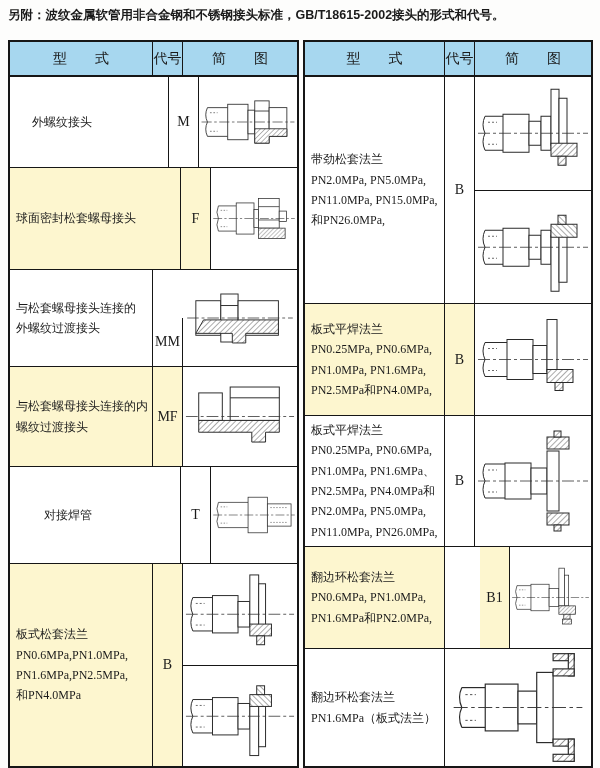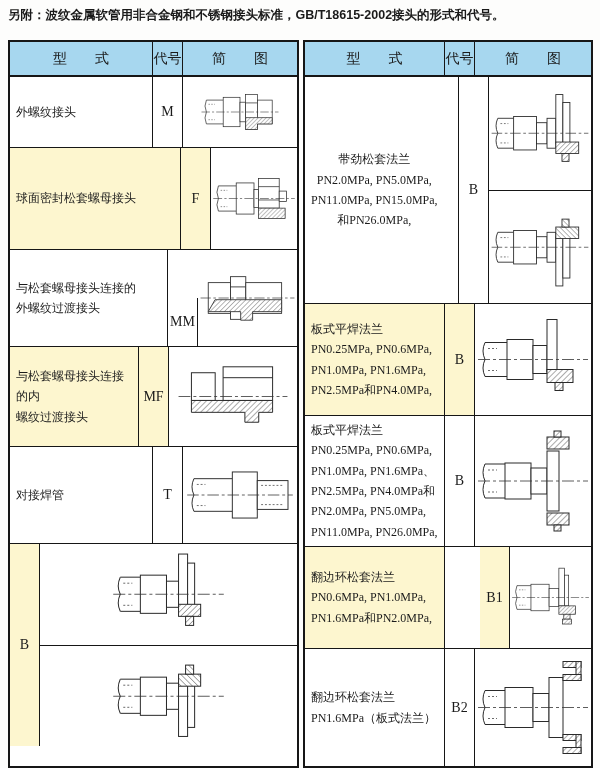--- a/index.html
+++ b/index.html
@@ -32,21 +32,21 @@
 
 <div class="page">
   <div class="title">另附：波纹金属软管用非合金钢和不锈钢接头标准，GB/T18615-2002接头的形式和代号。</div>
   <div class="tables">
     <section class="ftable" id="t-left">
         <div class="row header" style="height: 35px;">
           <div class="cell" style="width: 143px;">型　　式</div>
           <div class="cell" style="width: 30px;">代号</div>
           <div class="cell" style="flex: 1 1 0%;">简　　图</div>
         </div>
-        <div class="row" style="height: 71px;">
+        <div class="row" style="height: 91px; padding-left: 16px;">
           <div class="cell type" style="width: 143px;">外螺纹接头</div>
           <div class="cell code" style="width: 30px;">M</div>
           <div class="cell diag">
             <div class="sub">
               <svg viewBox="0 0 116 100" preserveAspectRatio="xMidYMid meet">
                 <defs>
                   <pattern id="hp0" width="4" height="4" patternUnits="userSpaceOnUse" patternTransform="rotate(45)">
                     <rect width="4" height="4" fill="#fff"></rect>
                     <line x1="0" y1="0" x2="0" y2="4" stroke="#555" stroke-width="1"></line>
                   </pattern>
@@ -95,21 +95,21 @@
                   <line x1="64" y1="52" x2="92" y2="52" stroke="#2a2a2a" stroke-width="1"></line>
                   <rect x="64" y="63" width="36" height="14" fill="url(#hp1)" stroke="#2a2a2a" stroke-width="1"></rect>
                   <rect x="92" y="40" width="10" height="14" fill="#fff" stroke="#2a2a2a" stroke-width="1"></rect>
                   <line x1="3" y1="50" x2="113" y2="50" stroke="#333" stroke-width="0.8" stroke-dasharray="12 3 3 3"></line>
                 </g>
               </svg>
             </div>
           </div>
         </div>
         <div class="row" style="height: 97px;">
-          <div class="cell type" style="width: 158px;">与松套螺母接头连接的
+          <div class="cell type" style="width: 143px;">与松套螺母接头连接的
 外螺纹过渡接头</div>
           <div class="cell code" style="width: 30px; margin-top: 48px;">MM</div>
           <div class="cell diag">
             <div class="sub">
               <svg viewBox="0 0 116 100" preserveAspectRatio="xMidYMid meet">
                 <defs>
                   <pattern id="hp2" width="4" height="4" patternUnits="userSpaceOnUse" patternTransform="rotate(45)">
                     <rect width="4" height="4" fill="#fff"></rect>
                     <line x1="0" y1="0" x2="0" y2="4" stroke="#555" stroke-width="1"></line>
                   </pattern>
@@ -121,21 +121,21 @@
                   <line x1="38" y1="63" x2="56" y2="63" stroke="#2a2a2a" stroke-width="1"></line>
                   <rect x="56" y="32" width="42" height="36" fill="#fff" stroke="#2a2a2a" stroke-width="1"></rect>
                   <path d="M20,52 L 98,52 L 98,66 L 64,66 L 64,76 L 50,76 L 50,66 L 12,66 Z" fill="url(#hp2)" stroke="#2a2a2a" stroke-width="1"></path>
                   <line x1="3" y1="50" x2="113" y2="50" stroke="#333" stroke-width="0.8" stroke-dasharray="12 3 3 3"></line>
                 </g>
               </svg>
             </div>
           </div>
         </div>
         <div class="row" style="height: 100px;">
-          <div class="cell type hl" style="width: 129px;">与松套螺母接头连接的内
+          <div class="cell type hl" style="width: 143px;">与松套螺母接头连接的内
 螺纹过渡接头</div>
           <div class="cell code hl" style="width: 30px;">MF</div>
           <div class="cell diag">
             <div class="sub">
               <svg viewBox="0 0 116 100" preserveAspectRatio="xMidYMid meet">
                 <defs>
                   <pattern id="hp3" width="4" height="4" patternUnits="userSpaceOnUse" patternTransform="rotate(45)">
                     <rect width="4" height="4" fill="#fff"></rect>
                     <line x1="0" y1="0" x2="0" y2="4" stroke="#555" stroke-width="1"></line>
                   </pattern>
@@ -144,21 +144,21 @@
                   <rect x="16" y="26" width="24" height="28" fill="#fff" stroke="#2a2a2a" stroke-width="1"></rect>
                   <rect x="48" y="20" width="50" height="34" fill="#fff" stroke="#2a2a2a" stroke-width="1"></rect>
                   <line x1="48" y1="31" x2="98" y2="31" stroke="#2a2a2a" stroke-width="1"></line>
                   <path d="M16,54 L 98,54 L 98,66 L 84,66 L 84,76 L 70,76 L 70,66 L 16,66 Z" fill="url(#hp3)" stroke="#2a2a2a" stroke-width="1"></path>
                   <line x1="3" y1="50" x2="113" y2="50" stroke="#333" stroke-width="0.8" stroke-dasharray="12 3 3 3"></line>
                 </g>
               </svg>
             </div>
           </div>
         </div>
-        <div class="row" style="height: 97px;">
+        <div class="row" style="height: 97px; padding-left: 28px;">
           <div class="cell type" style="width: 143px;">对接焊管</div>
           <div class="cell code" style="width: 30px;">T</div>
           <div class="cell diag">
             <div class="sub">
               <svg viewBox="0 0 116 100" preserveAspectRatio="xMidYMid meet">
                 <defs>
                   <pattern id="hp4" width="4" height="4" patternUnits="userSpaceOnUse" patternTransform="rotate(45)">
                     <rect width="4" height="4" fill="#fff"></rect>
                     <line x1="0" y1="0" x2="0" y2="4" stroke="#555" stroke-width="1"></line>
                   </pattern>
@@ -173,20 +173,24 @@
                   <rect x="76" y="35" width="32" height="30" fill="#fff" stroke="#2a2a2a" stroke-width="1"></rect>
                   <line x1="80" y1="40" x2="104" y2="40" stroke="#2a2a2a" stroke-width="0.7" stroke-dasharray="2 2"></line>
                   <line x1="80" y1="60" x2="104" y2="60" stroke="#2a2a2a" stroke-width="0.7" stroke-dasharray="2 2"></line>
                   <line x1="3" y1="50" x2="113" y2="50" stroke="#333" stroke-width="0.8" stroke-dasharray="12 3 3 3"></line>
                 </g>
               </svg>
             </div>
           </div>
         </div>
         <div class="row" style="height: 202px;">
+          <div class="cell type hl" style="width: 143px;">板式松套法兰
+PN0.6MPa,PN1.0MPa,
+PN1.6MPa,PN2.5MPa,
+和PN4.0MPa</div>
           <div class="cell code hl" style="width: 30px;">B</div>
           <div class="cell diag">
             <div class="sub">
               <svg viewBox="0 0 116 100" preserveAspectRatio="xMidYMid meet">
                 <defs>
                   <pattern id="hp5" width="4" height="4" patternUnits="userSpaceOnUse" patternTransform="rotate(45)">
                     <rect width="4" height="4" fill="#fff"></rect>
                     <line x1="0" y1="0" x2="0" y2="4" stroke="#555" stroke-width="1"></line>
                   </pattern>
                 </defs>
@@ -233,21 +237,21 @@
           </div>
         </div>
       </section>
     <section class="ftable" id="t-right">
         <div class="row header" style="height: 35px;">
           <div class="cell" style="width: 140px;">型　　式</div>
           <div class="cell" style="width: 30px;">代号</div>
           <div class="cell" style="flex: 1 1 0%;">简　　图</div>
         </div>
         <div class="row" style="height: 227px;">
-          <div class="cell type" style="width: 154px; text-align: center;">带劲松套法兰
+          <div class="cell type" style="width: 140px;">带劲松套法兰
 PN2.0MPa, PN5.0MPa,
 PN11.0MPa, PN15.0MPa,
 和PN26.0MPa,</div>
           <div class="cell code" style="width: 30px;">B</div>
           <div class="cell diag">
             <div class="sub">
               <svg viewBox="0 0 116 100" preserveAspectRatio="xMidYMid meet">
                 <defs>
                   <pattern id="hp7" width="4" height="4" patternUnits="userSpaceOnUse" patternTransform="rotate(45)">
                     <rect width="4" height="4" fill="#fff"></rect>
@@ -395,21 +399,20 @@
                   <rect x="75" y="81" width="13" height="7" fill="url(#hp11)" stroke="#2a2a2a" stroke-width="1"></rect>
                   <line x1="3" y1="50" x2="113" y2="50" stroke="#333" stroke-width="0.8" stroke-dasharray="12 3 3 3"></line>
                 </g>
               </svg>
             </div>
           </div>
         </div>
         <div class="row" style="height: 117px;">
           <div class="cell type" style="width: 140px;">翻边环松套法兰
 PN1.6MPa（板式法兰）</div>
-          <div class="cell code" style="width: 30px;">B2</div>
           <div class="cell diag">
             <div class="sub">
               <svg viewBox="0 0 116 100" preserveAspectRatio="xMidYMid meet">
                 <defs>
                   <pattern id="hp12" width="4" height="4" patternUnits="userSpaceOnUse" patternTransform="rotate(45)">
                     <rect width="4" height="4" fill="#fff"></rect>
                     <line x1="0" y1="0" x2="0" y2="4" stroke="#555" stroke-width="1"></line>
                   </pattern>
                 </defs>
                 <g>

